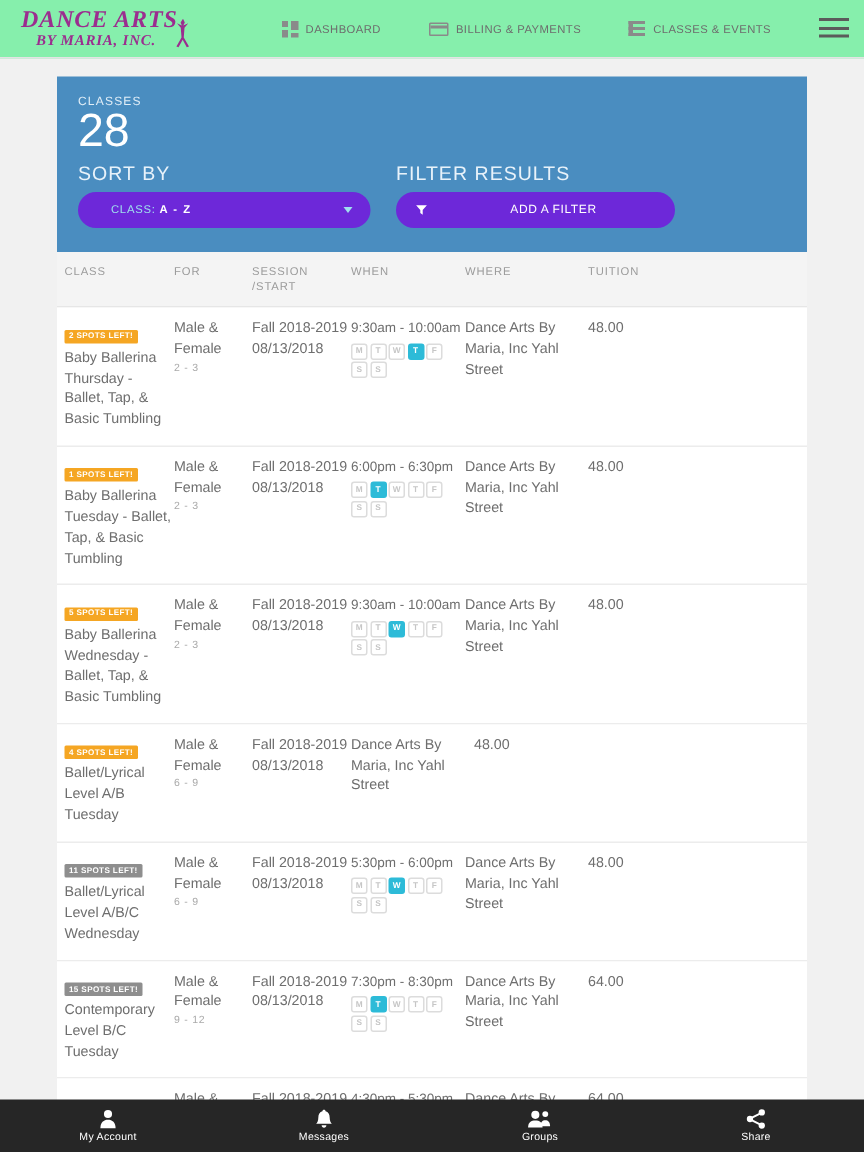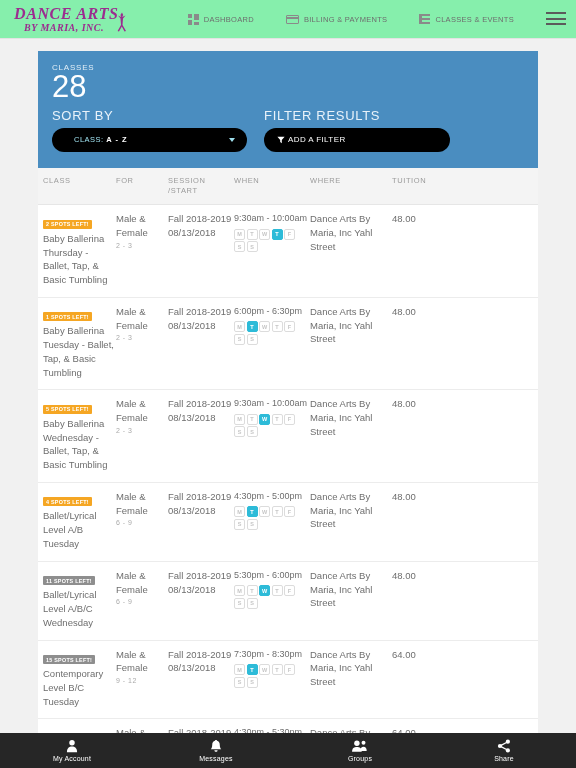--- a/index.html
+++ b/index.html
@@ -71,25 +71,25 @@
     padding: 12px 14px 14px 14px;
     height: 117px;
   }
   .bp-label { font-size: 8px; letter-spacing: 0.8px; color: #e1eef7; }
   .bp-count { font-size: 31px; font-weight: 300; line-height: 1.05; color: #ffffff; margin-top: -1px; }
   .bp-row { display: flex; margin-top: 4px; }
   .bp-col-sort { width: 212px; }
   .bp-col-filter { flex: 1; }
   .bp-sublabel { font-size: 13px; letter-spacing: 0.7px; color: #e8f2fa; margin-bottom: 5px; }
   .pill {
-    height: 24px; border-radius: 14px; background: #000000;
+    height: 24px; border-radius: 14px; background: #6d28d9;
     display: flex; align-items: center; position: relative;
   }
   .pill.sort { width: 195px; padding: 0 10px 0 22px; }
-  .pill.filter { width: 186px; padding: 0 0 0 24px; cursor: pointer; }
+  .pill.filter { width: 186px; padding: 0 0 0 24px; cursor: pointer; justify-content: center; }
   .sort-txt { font-size: 7.5px; letter-spacing: 0.5px; }
   .sort-txt .k { color: #9fe0ee; }
   .sort-txt .v { color: #ffffff; font-weight: bold; letter-spacing: 1px; }
   .caret {
     position: absolute; right: 12px; top: 10px;
     width: 0; height: 0; border-left: 3.5px solid transparent;
     border-right: 3.5px solid transparent; border-top: 4px solid #9fe0ee;
   }
   .funnel {
     position: absolute; left: 13px; top: 8px; width: 8px; height: 8px;
@@ -326,32 +326,20 @@
           <div class="trow">
             <div class="c1"><span class="badge orange">4 SPOTS LEFT!</span><div class="cls-name">Ballet/Lyrical Level A/B Tuesday</div></div>
             <div class="c2">
               <div class="for-main">Male &amp; Female</div>
               <div class="for-age">6 - 9</div>
             </div>
             <div class="c3">
               <div class="sess">Fall 2018-2019</div>
               <div class="sess">08/13/2018</div>
             </div>
-            <div class="c4">
-              <div class="when-time">4:30pm - 5:00pm</div>
-              <div class="days">
-                <span class="day">M</span>
-                <span class="day on">T</span>
-                <span class="day">W</span>
-                <span class="day">T</span>
-                <span class="day">F</span>
-                <span class="day">S</span>
-                <span class="day">S</span>
-              </div>
-            </div>
             <div class="c5">
               <div class="where">Dance Arts By Maria, Inc Yahl Street</div>
             </div>
             <div class="c6">
               <div class="tuition">48.00</div>
             </div>
           </div>
           <div class="trow">
             <div class="c1"><span class="badge gray">11 SPOTS LEFT!</span><div class="cls-name">Ballet/Lyrical Level A/B/C Wednesday</div></div>
             <div class="c2">

